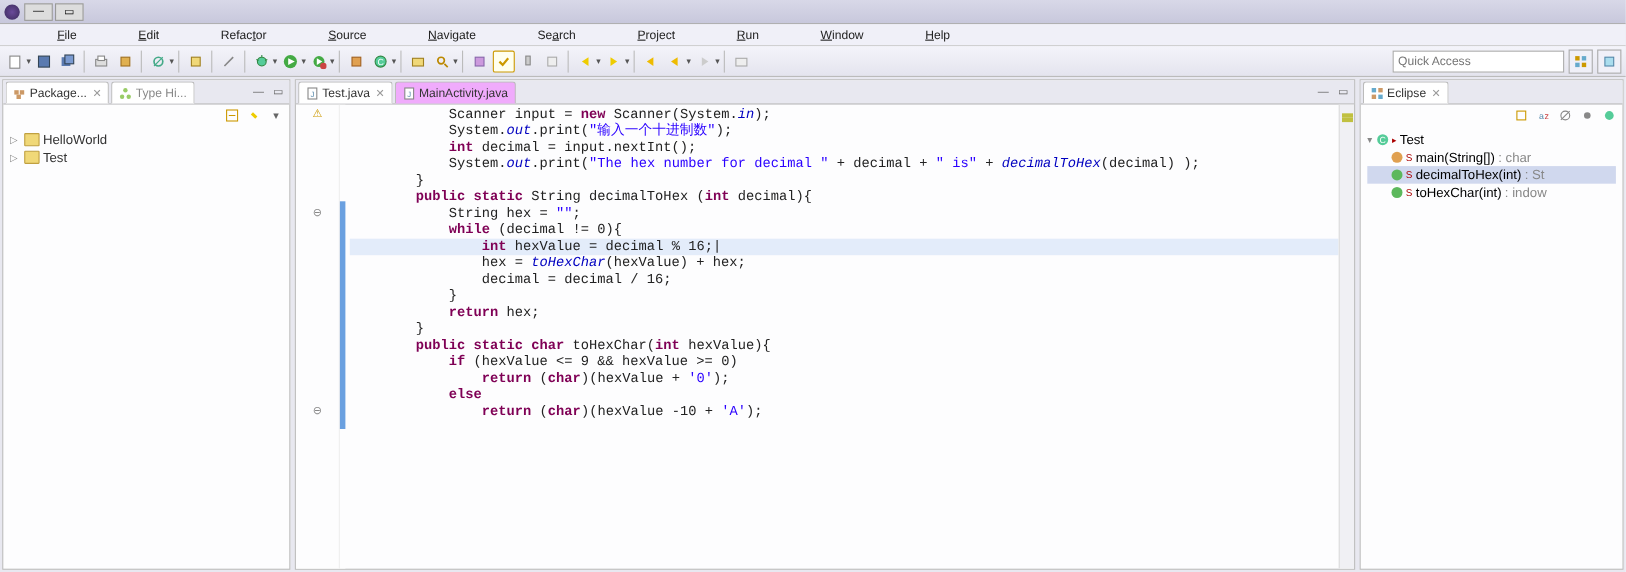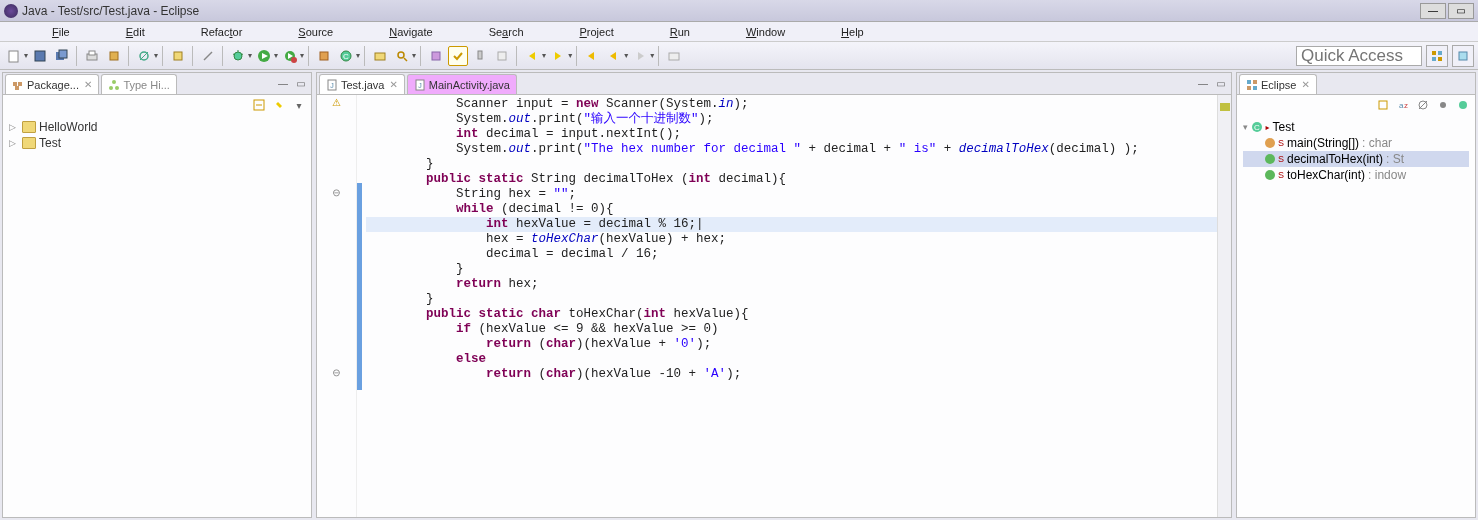--- a/index.html
+++ b/index.html
@@ -10,25 +10,25 @@
 .win-controls { display: flex; gap: 2px; }
 .win-btn { width: 26px; height: 16px; background: #ddd; border: 1px solid #999; display:flex; align-items:center; justify-content:center; font-size:10px; }
 .menu-bar { height: 20px; background: #f0f0f8; display: flex; align-items: center; padding: 0 4px; border-bottom: 1px solid #ccc; }
 .menu-item { padding: 2px 8px; color: #222; cursor: default; margin-left: 40px; }
 .menu-item u { text-decoration: underline; }
 .toolbar { height: 28px; background: linear-gradient(to bottom, #f4f4fa, #e4e4ee); border-bottom: 1px solid #bbb; display: flex; align-items: center; padding: 0 4px; gap: 2px; }
 .tb-btn { width: 20px; height: 20px; display:flex; align-items:center; justify-content:center; border: 1px solid transparent; border-radius:2px; }
 .tb-sep { width: 2px; height: 20px; border-left: 1px solid #bbb; margin: 0 2px; }
 .tb-arrow { font-size:8px; color:#555; margin-left:-2px; }
 .quick-access { margin-left: auto; display:flex; align-items:center; gap:4px; }
-.quick-access input { width: 126px; height: 20px; border: 1px solid #aaa; padding: 0 4px; font-size: 17px; color:#888; background:#fff; }
+.quick-access input { width: 156px; height: 20px; border: 1px solid #aaa; padding: 0 4px; font-size: 11px; color:#888; background:#fff; }
 .persp-btn { width:22px; height:22px; border:1px solid #aaa; background:#f0f0f8; display:flex; align-items:center; justify-content:center; }
 .main-area { display: flex; height: calc(100% - 70px); }
 .panel { background: #fdfdfe; border: 1px solid #bbb; margin: 2px; display:flex; flex-direction:column; }
-.panel-left { width: 310px; }
+.panel-left { width: 262px; }
 .panel-center { flex: 1; }
 .panel-right { width: 240px; }
 .tab-row { height: 22px; display:flex; align-items:flex-end; background:#e8e8f0; border-bottom:1px solid #bbb; padding-left:2px; position:relative; }
 .tab { height: 20px; padding: 2px 6px; background:#f0abfc; border:1px solid #bbb; border-bottom:none; border-radius:3px 3px 0 0; display:flex; align-items:center; gap:3px; margin-right:2px; font-size:11px; color:#333; }
 .tab.active { background:#fff; }
 .tab.inactive { color:#888; background:#ffffff; }
 .tab .x { color:#999; font-size:10px; margin-left:2px; }
 .tab-right-ctrls { position:absolute; right:2px; top:2px; display:flex; gap:2px; }
 .mini-btn { width:16px; height:16px; display:flex; align-items:center; justify-content:center; color:#666; font-size:10px; }
 .panel-toolbar { height:20px; display:flex; align-items:center; justify-content:flex-end; gap:4px; padding:0 4px; }
@@ -54,21 +54,20 @@
 .ol-orange { width:10px; height:10px; border-radius:50%; background:#e0a050; }
 .ol-s { color:#a00; font-size:9px; vertical-align:super; }
 .ol-ret { color:#888; }
 svg { display:block; }
 </style>
 </head>
 <body>
 
 <div class="title-bar">
   <div class="eclipse-icon"></div>
-  <div class="title-text">Java - Test/src/Test.java - Eclipse</div>
   <div class="win-controls">
     <div class="win-btn">—</div>
     <div class="win-btn">▭</div>
   </div>
 </div>
 
 <div class="menu-bar">
   <div class="menu-item"><u>F</u>ile</div>
   <div class="menu-item"><u>E</u>dit</div>
   <div class="menu-item">Refac<u>t</u>or</div>

